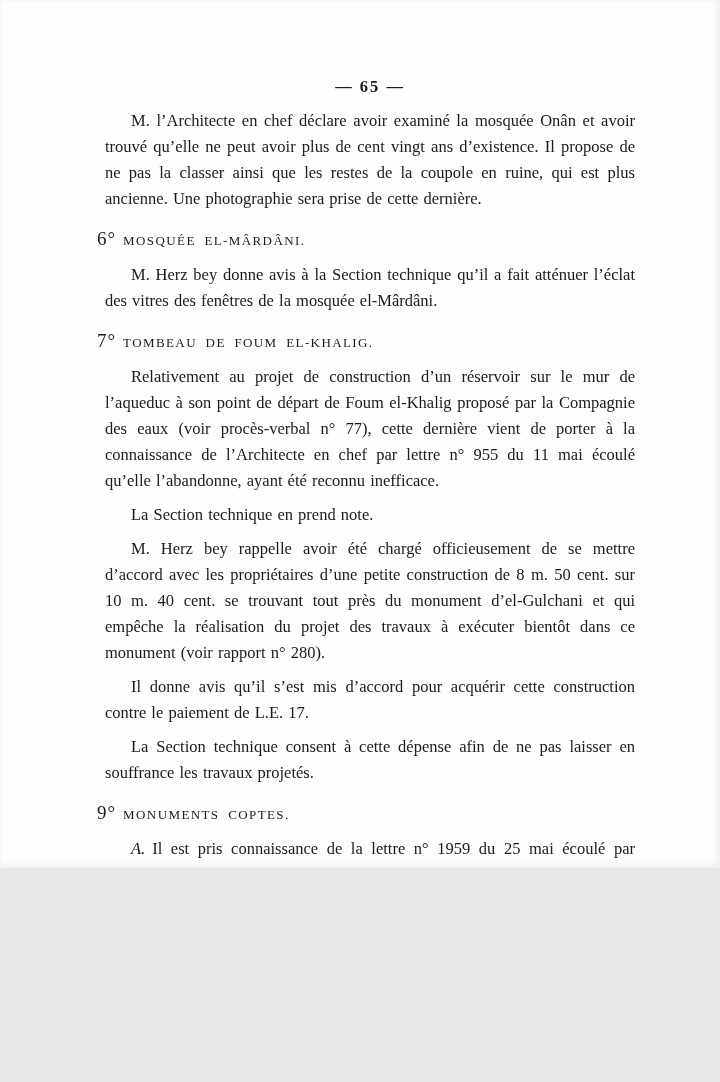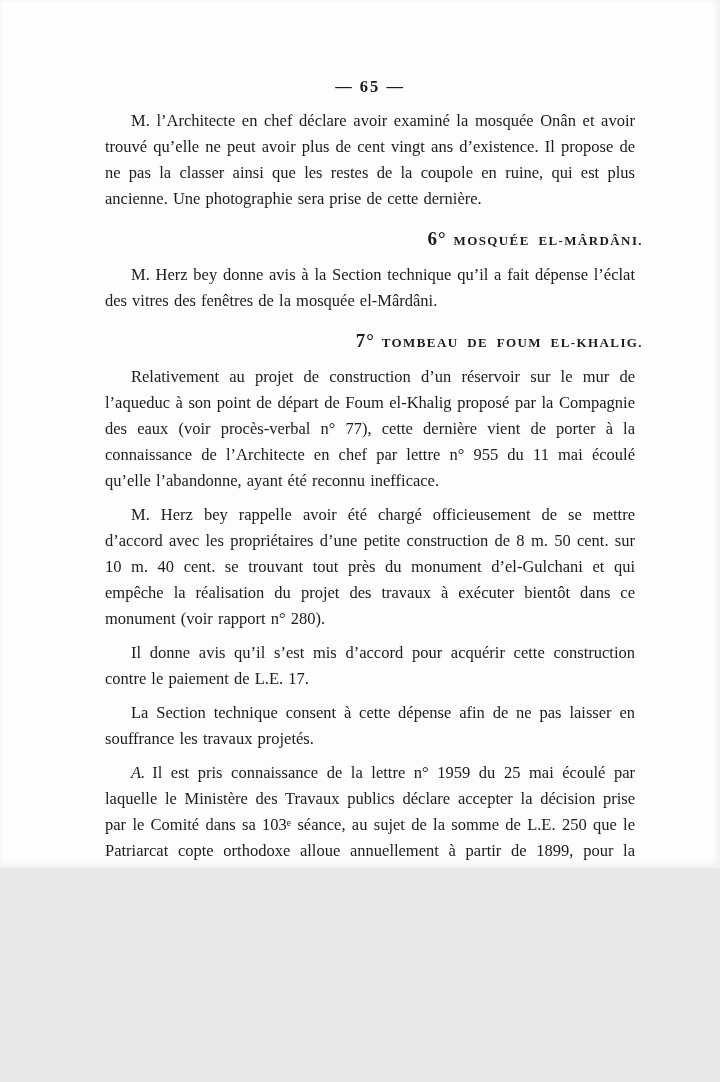--- a/index.html
+++ b/index.html
@@ -35,25 +35,24 @@
   }
   .para {
     margin: 8px;
     font-size: 16.5px;
     line-height: 26px;
     text-align: justify;
     text-indent: 26px;
     word-spacing: 1px;
   }
   .section-heading {
-    text-align: right;
+    text-align: left;
     margin: 15px 0 9px;
     line-height: 24px;
     white-space: nowrap;
-    font-weight: bold;
   }
   .h-num {
     font-size: 19px;
     letter-spacing: 1px;
   }
   .h-title {
     font-size: 13px;
     letter-spacing: 1.4px;
     word-spacing: 4px;
     margin-left: 7px;
@@ -76,29 +75,33 @@
 <div class="page">
   <div class="text-block">
 
     <div class="page-number">— 65 —</div>
 
     <p class="para">M. l’Architecte en chef déclare avoir examiné la mosquée Onân et avoir trouvé qu’elle ne peut avoir plus de cent vingt ans d’existence. Il propose de ne pas la classer ainsi que les restes de la coupole en ruine, qui est plus ancienne. Une photographie sera prise de cette dernière.</p>
 
     <div class="section-heading">
       <span class="h-num">6°</span><span class="h-title">MOSQUÉE EL-MÂRDÂNI.</span>
     </div>
-    <p class="para">M. Herz bey donne avis à la Section technique qu’il a fait dépense l’éclat des vitres des fenêtres de la mosquée el-Mârdâni.</p>
+    <p class="para">M. Herz bey donne avis à la Section technique qu’il a fait atténuer l’éclat des vitres des fenêtres de la mosquée el-Mârdâni.</p>
 
     <div class="section-heading">
       <span class="h-num">7°</span><span class="h-title">TOMBEAU DE FOUM EL-KHALIG.</span>
     </div>
     <p class="para">Relativement au projet de construction d’un réservoir sur le mur de l’aqueduc à son point de départ de Foum el-Khalig proposé par la Compagnie des eaux (voir procès-verbal n° 77), cette dernière vient de porter à la connaissance de l’Architecte en chef par lettre n° 955 du 11 mai écoulé qu’elle l’abandonne, ayant été reconnu inefficace.</p>
+    <p class="para">La Section technique en prend note.</p>
 
     <p class="para">M. Herz bey rappelle avoir été chargé officieusement de se mettre d’accord avec les propriétaires d’une petite construction de 8 m. 50 cent. sur 10 m. 40 cent. se trouvant tout près du monument d’el-Gulchani et qui empêche la réalisation du projet des travaux à exécuter bientôt dans ce monument (voir rapport n° 280).</p>
     <p class="para">Il donne avis qu’il s’est mis d’accord pour acquérir cette construction contre le paiement de L.E. 17.</p>
     <p class="para">La Section technique consent à cette dépense afin de ne pas laisser en souffrance les travaux projetés.</p>
 
+    <div class="section-heading">
+      <span class="h-num">9°</span><span class="h-title">MONUMENTS COPTES.</span>
+    </div>
     <p class="para"><span class="item-label">A.</span><span>Il est pris connaissance de la lettre n° 1959 du 25 mai écoulé par laquelle le Ministère des Travaux publics déclare accepter la décision prise par le Comité dans sa 103ᵉ séance, au sujet de la somme de L.E. 250 que le Patriarcat copte orthodoxe alloue annuellement à partir de 1899, pour la réparation des parties monumentales des églises lui appartenant, décision que le dit Patriarcat accepte aussi.</span></p>
 
   </div>
 
   <div class="signature-mark">5</div>
 </div>
 
 </body></html>

